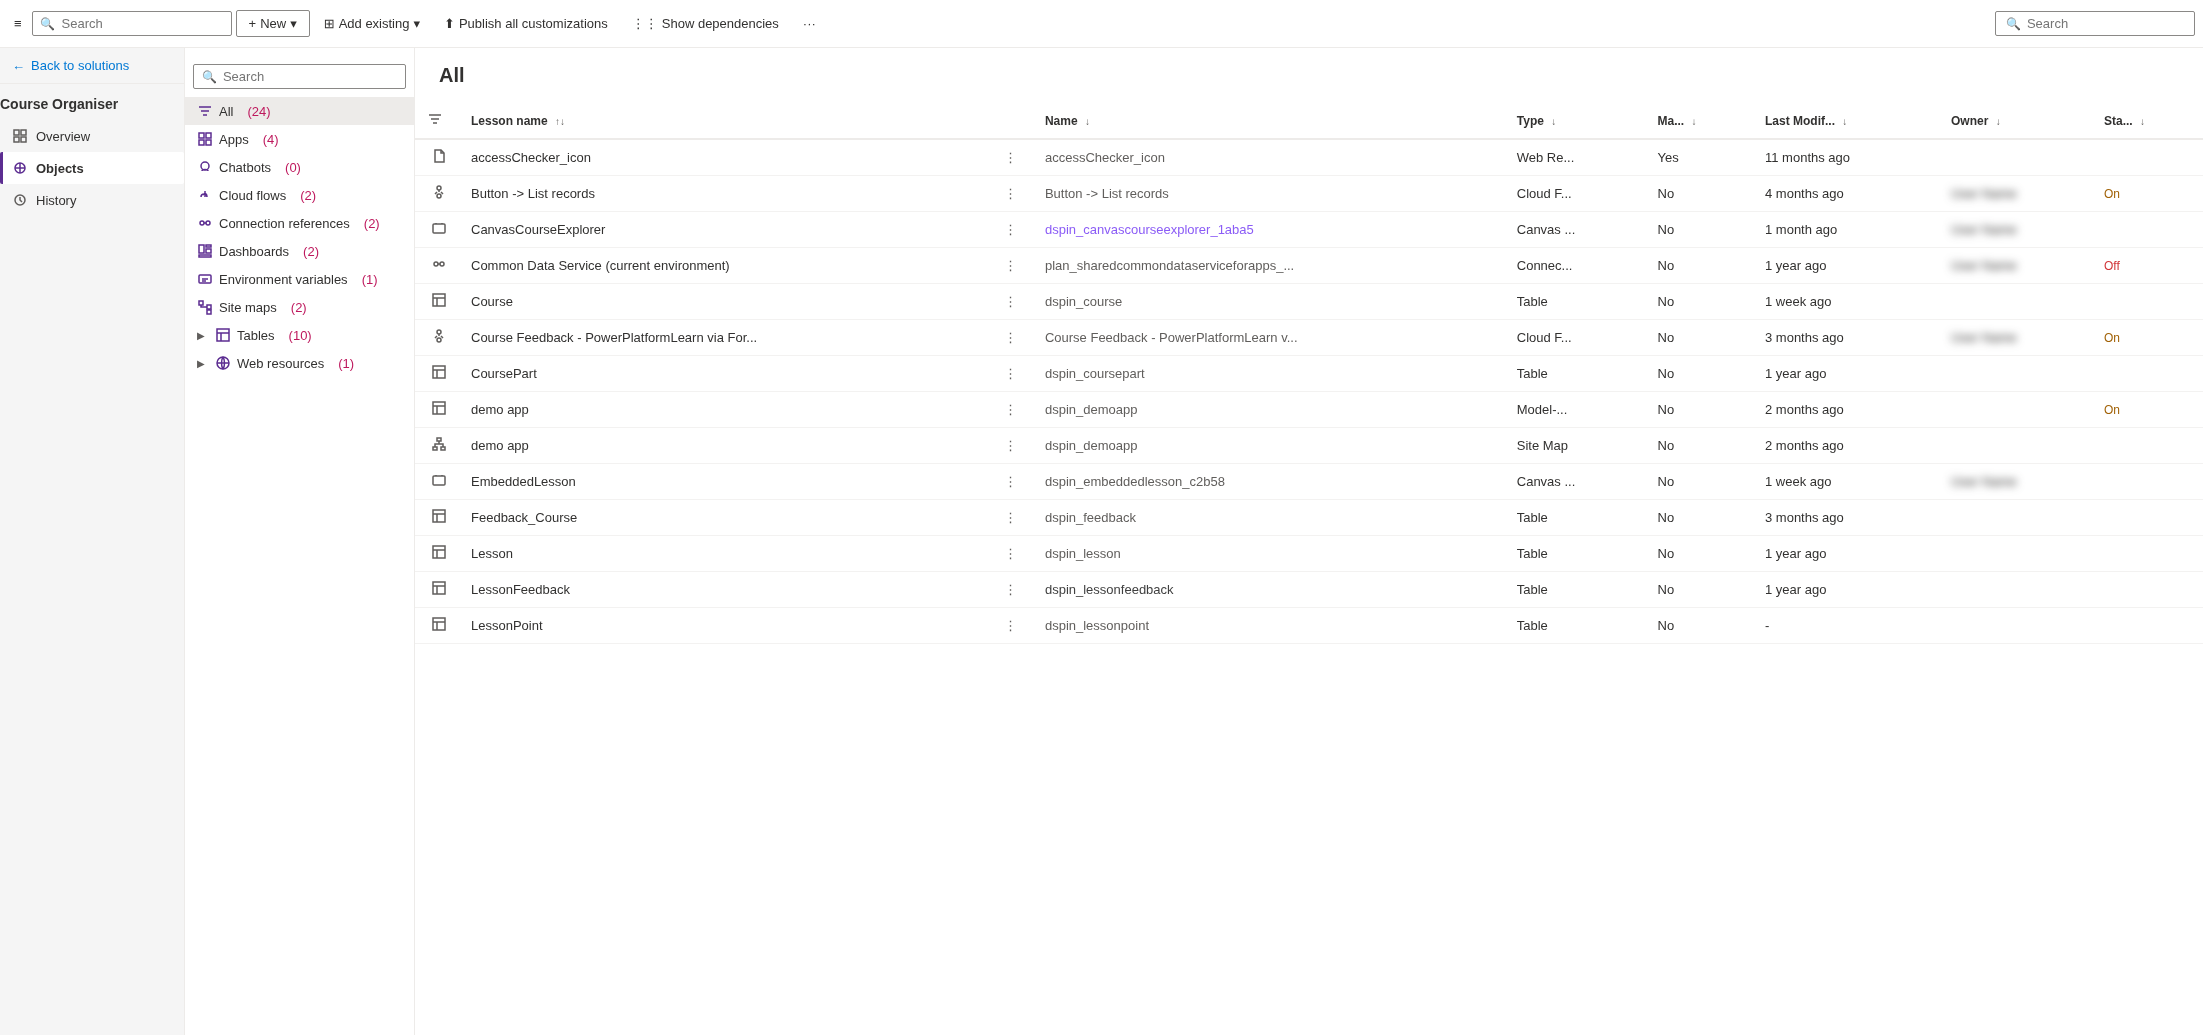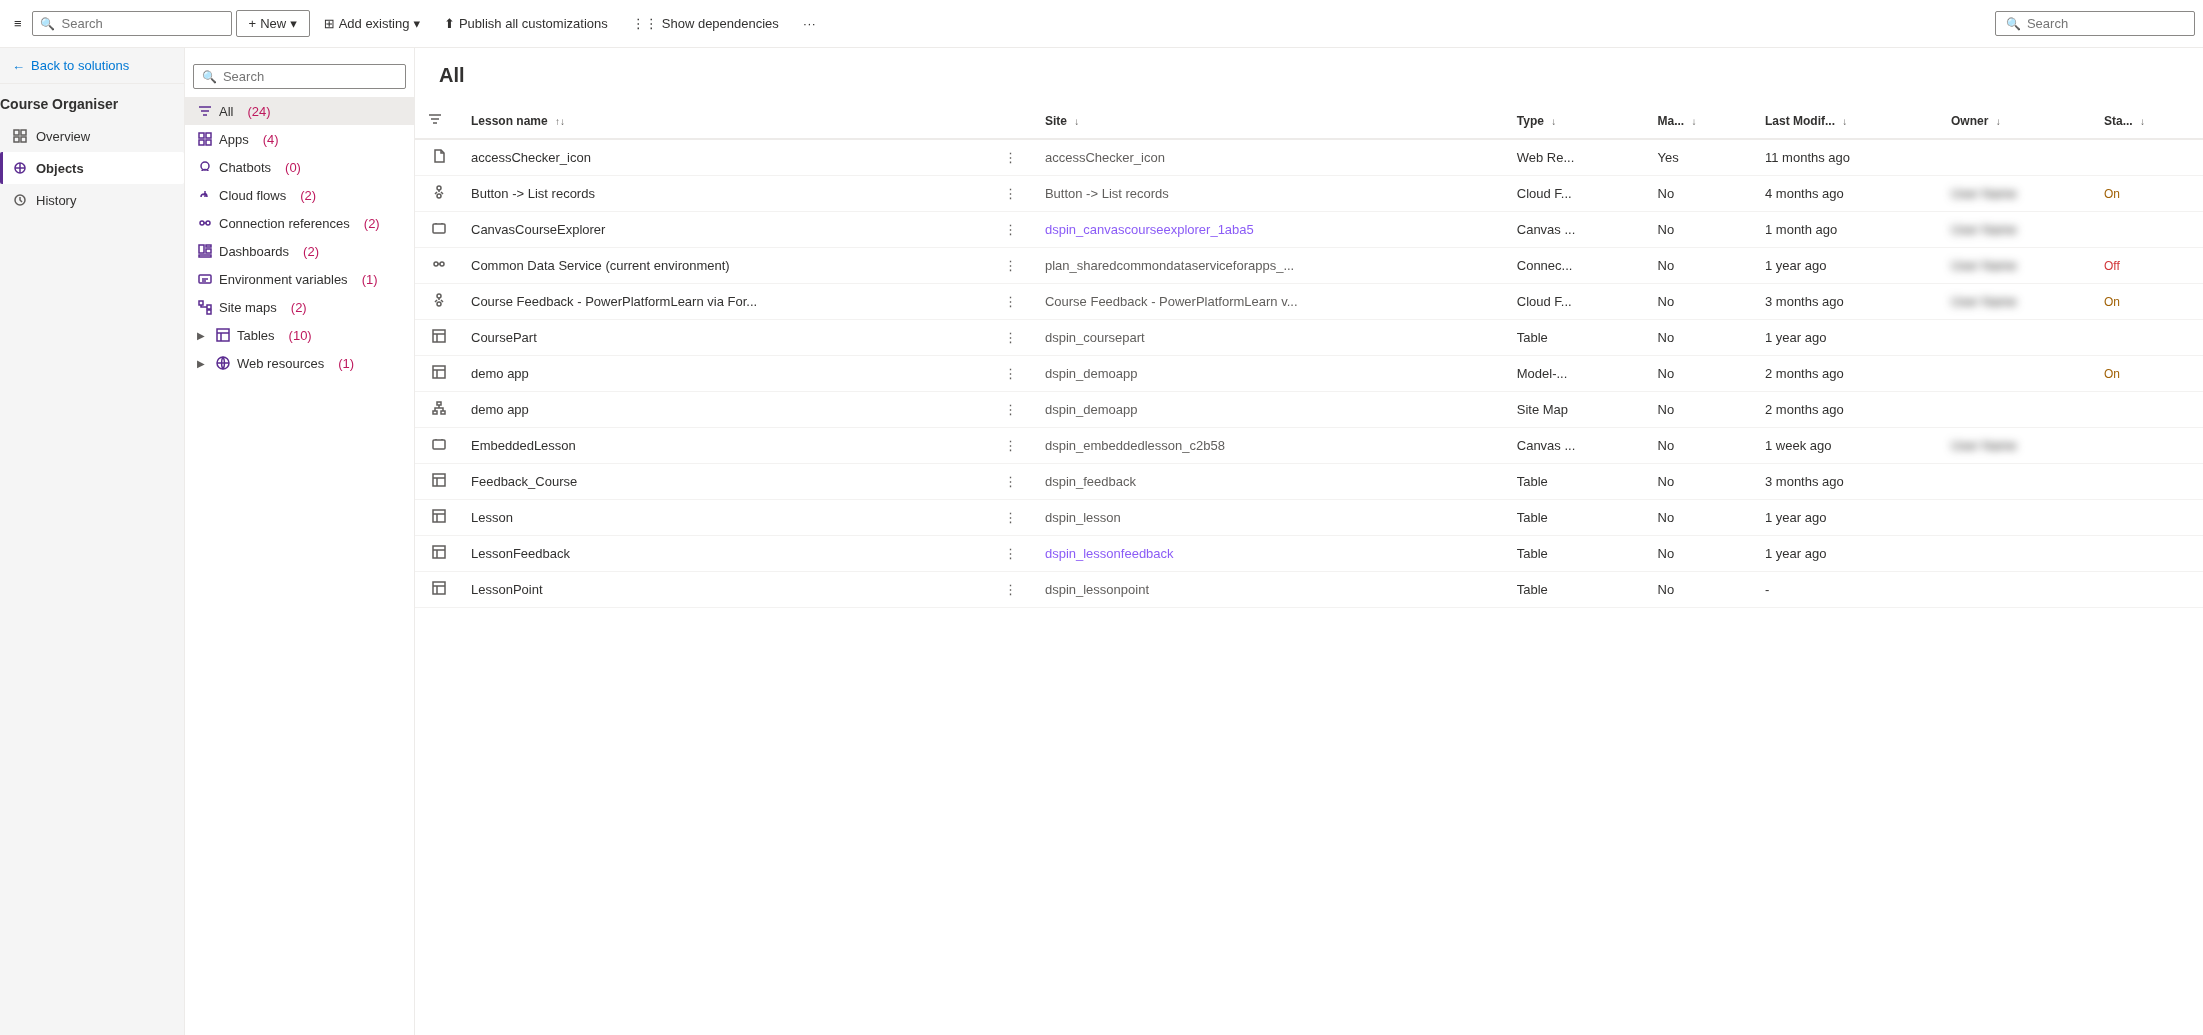--- a/index.html
+++ b/index.html
@@ -307,21 +307,21 @@
               <svg viewBox="0 0 16 16" fill="none" stroke="#605e5c" stroke-width="1.5">
                   <path d="M2 4h12M4 8h8M6 12h4"></path>
                 </svg>
             </th>
             <th>
               <span>Lesson name</span>
               <span class="sort-icons">↑↓</span>
             </th>
             <th style="width:12px;"></th>
             <th>
-              <span>Site</span>
+              <span>Name</span>
               <span class="sort-icons">↓</span>
             </th>
             <th>
               <span>Type</span>
               <span class="sort-icons">↓</span>
             </th>
             <th>
               <span>Ma...</span>
               <span class="sort-icons">↓</span>
             </th>
@@ -393,20 +393,34 @@
     <td><span class="row-menu">⋮</span></td>
     <td style="color:#605e5c;">plan_sharedcommondataserviceforapps_...</td>
     <td>Connec...</td>
     <td>No</td>
     <td>1 year ago</td>
     <td class="blurred">User Name</td>
     <td><span class="status-off">Off</span></td>
   </tr>
             <tr>
     <td style="padding-left:16px;"><svg viewBox="0 0 16 16" fill="none" stroke="#605e5c" stroke-width="1.5">
+                  <rect x="2" y="2" width="12" height="12"></rect>
+                  <path d="M2 6h12M6 6v8"></path>
+                </svg></td>
+    <td>Course</td>
+    <td><span class="row-menu">⋮</span></td>
+    <td style="color:#605e5c;">dspin_course</td>
+    <td>Table</td>
+    <td>No</td>
+    <td>1 week ago</td>
+    <td class=""></td>
+    <td><span></span></td>
+  </tr>
+            <tr>
+    <td style="padding-left:16px;"><svg viewBox="0 0 16 16" fill="none" stroke="#605e5c" stroke-width="1.5">
                   <circle cx="8" cy="4" r="2"></circle>
                   <circle cx="8" cy="12" r="2"></circle>
                   <path d="M8 6v2M6 8l-2 2M10 8l2 2"></path>
                 </svg></td>
     <td>Course Feedback - PowerPlatformLearn via For...</td>
     <td><span class="row-menu">⋮</span></td>
     <td style="color:#605e5c;">Course Feedback - PowerPlatformLearn v...</td>
     <td>Cloud F...</td>
     <td>No</td>
     <td>3 months ago</td>
@@ -499,21 +513,21 @@
     <td class=""></td>
     <td><span></span></td>
   </tr>
             <tr>
     <td style="padding-left:16px;"><svg viewBox="0 0 16 16" fill="none" stroke="#605e5c" stroke-width="1.5">
                   <rect x="2" y="2" width="12" height="12"></rect>
                   <path d="M2 6h12M6 6v8"></path>
                 </svg></td>
     <td>LessonFeedback</td>
     <td><span class="row-menu">⋮</span></td>
-    <td style="color:#8b5cf6;">dspin_lessonfeedback</td>
+    <td style="color:#404040;">dspin_lessonfeedback</td>
     <td>Table</td>
     <td>No</td>
     <td>1 year ago</td>
     <td class=""></td>
     <td><span></span></td>
   </tr>
             <tr>
     <td style="padding-left:16px;"><svg viewBox="0 0 16 16" fill="none" stroke="#605e5c" stroke-width="1.5">
                   <rect x="2" y="2" width="12" height="12"></rect>
                   <path d="M2 6h12M6 6v8"></path>

